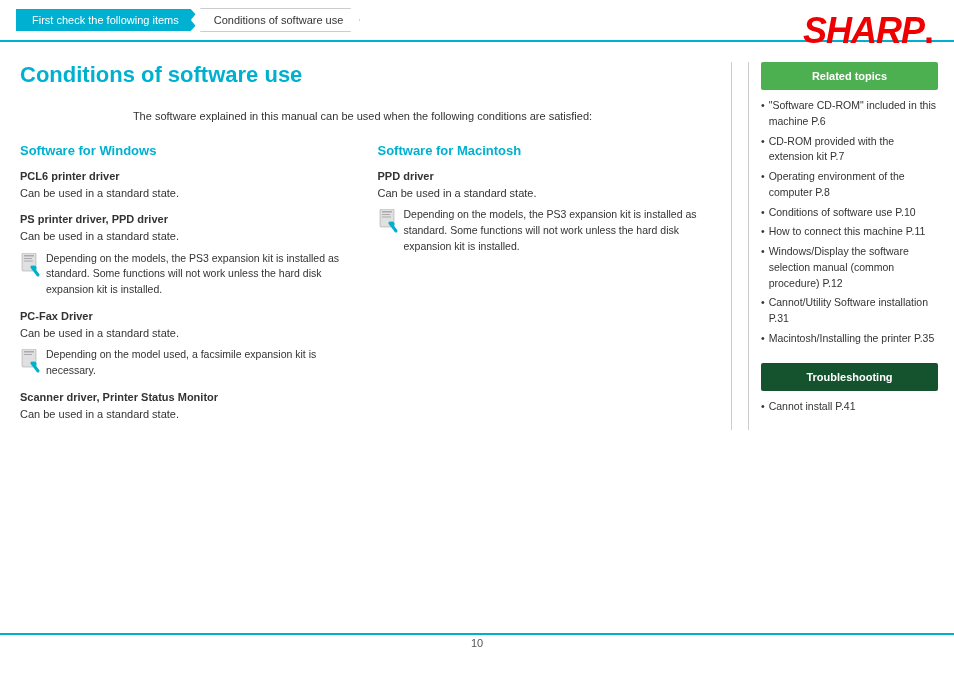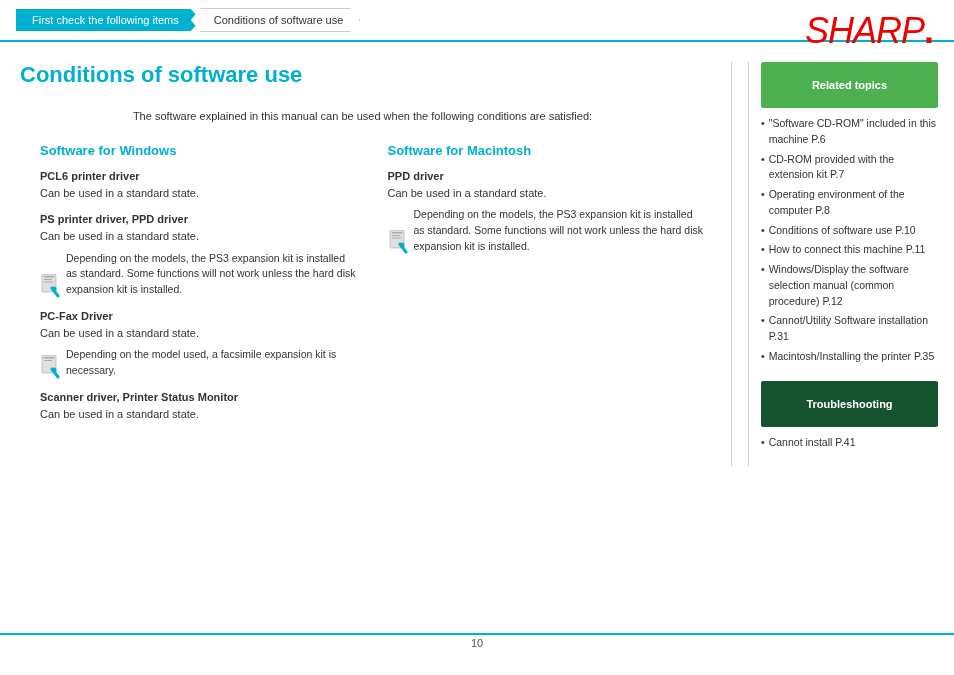--- a/index.html
+++ b/index.html
@@ -40,21 +40,21 @@
     }
 
     
     .logo {
       position: absolute;
       top: 10px;
       right: 20px;
     }
     .logo-text {
       font-size: 36px;
-      font-weight: 400;
+      font-weight: 700;
       color: #e00;
       letter-spacing: -1px;
       font-style: italic;
     }
     .logo-dot {
       color: #e00;
       font-size: 36px;
       font-weight: 900;
     }
 
@@ -103,21 +103,21 @@
 
     .driver-desc {
       font-size: 11px;
       color: #333;
       line-height: 1.5;
       margin-bottom: 4px;
     }
 
     .note-block {
       display: flex;
-      align-items: flex-end;
+      align-items: flex-start;
       gap: 6px;
       margin: 6px 0 8px 0;
     }
 
     .note-icon {
       width: 20px;
       height: 24px;
       flex-shrink: 0;
       margin-top: 2px;
     }
@@ -130,21 +130,20 @@
     .note-text {
       font-size: 10.5px;
       color: #333;
       line-height: 1.5;
     }
 
     
     .two-col {
       display: flex;
       gap: 30px;
-      margin-left: 20px;
     }
 
     .col-left {
       flex: 1;
     }
 
     .col-right {
       flex: 1;
     }
 
@@ -155,21 +154,21 @@
       border-left: 1px solid #ccc;
       padding-left: 12px;
     }
 
     .sidebar-section-title {
       background: #4caf50;
       color: #fff;
       font-size: 11px;
       font-weight: bold;
       text-align: center;
-      padding: 17px 8px;
+      padding: 8px 8px;
       margin-bottom: 8px;
       border-radius: 2px;
     }
 
     .sidebar-list {
       list-style: none;
       margin-bottom: 16px;
     }
 
     .sidebar-list li {

